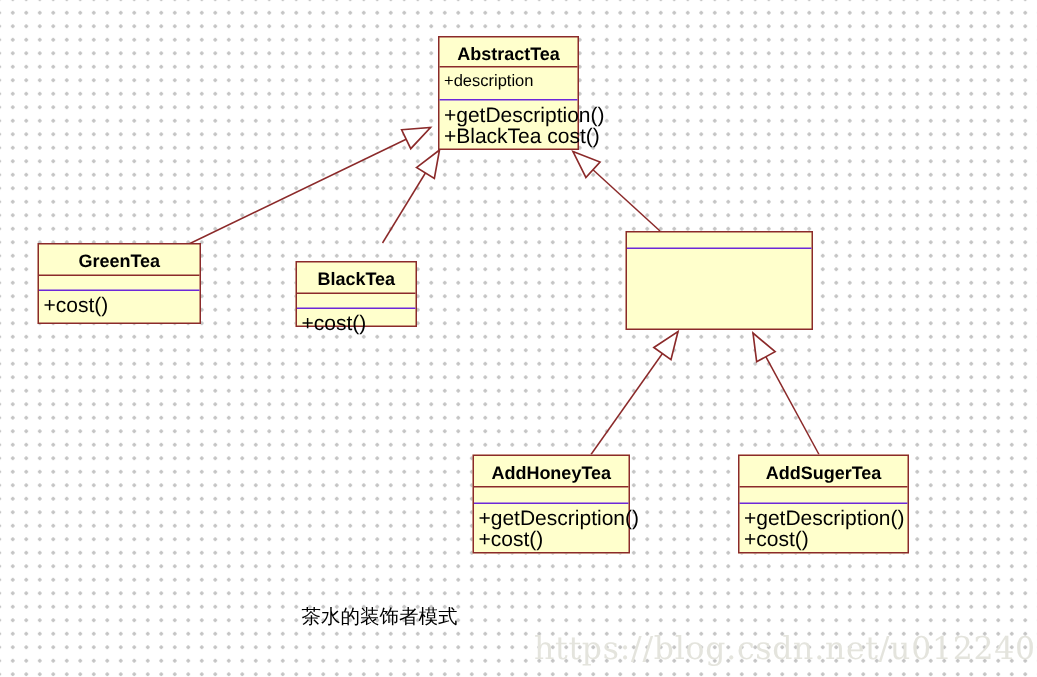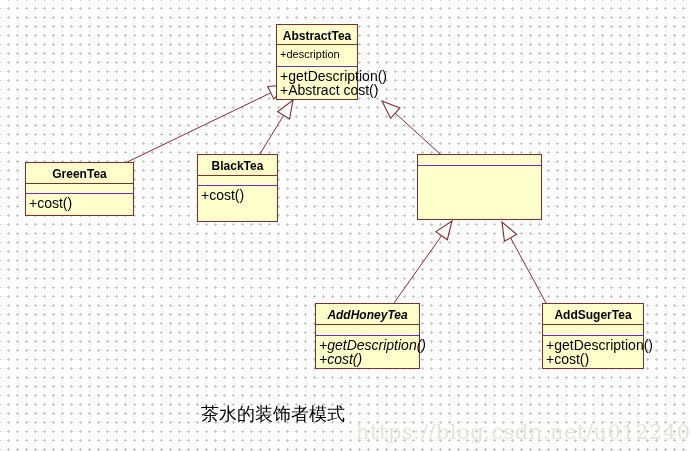--- a/index.html
+++ b/index.html
@@ -22,42 +22,42 @@
   }
   .uml-class .attrs{
     box-sizing:border-box;border-bottom:1px solid #6d28d9;
     padding:2px 3px 0 3px;font-size:11px;
   }
   .uml-class .methods{
     box-sizing:border-box;padding:2px 3px 0 3px;font-size:14px;
   }
   .member{line-height:14px;white-space:nowrap;}
   
-  #c-abstracttea {left:276px;top:24px;width:82px;height:76px;}
+  #c-abstracttea {left:292px;top:24px;width:94px;height:76px;}
   #c-abstracttea .title{height:20px;}
   #c-abstracttea .attrs{height:22px;}
   #c-greentea    {left:25px;top:162px;width:109px;height:54px;}
   #c-greentea .title{height:21px;}
   #c-greentea .attrs{height:10px;}
-  #c-blacktea    {left:197px;top:154px;width:81px;height:68px;}
+  #c-blacktea    {left:197px;top:174px;width:81px;height:44px;}
   #c-blacktea .title{height:21px;}
   #c-blacktea .attrs{height:10px;}
   #c-teadecoraotr{left:417px;top:154px;width:125px;height:66px;}
   #c-teadecoraotr .title{height:22px;}
   #c-teadecoraotr .attrs{height:11px;}
-  #c-addhoneytea {left:315px;top:303px;width:105px;height:66px;font-style:italic;}
+  #c-addhoneytea {left:315px;top:303px;width:105px;height:66px;}
   #c-addhoneytea .title{height:21px;}
   #c-addhoneytea .attrs{height:11px;}
-  #c-addsugertea {left:542px;top:303px;width:102px;height:66px;}
+  #c-addsugertea {left:492px;top:303px;width:114px;height:66px;}
   #c-addsugertea .title{height:21px;}
   #c-addsugertea .attrs{height:11px;}
 
   #caption{
     position:absolute;left:201px;top:402px;z-index:2;
-    font-size:18px;color:#000;white-space:nowrap;
+    font-size:13px;color:#000;white-space:nowrap;
     font-family:"Liberation Sans", sans-serif;
   }
   #watermark{
     position:absolute;left:356px;top:420px;z-index:3;
     font-family:"DejaVu Serif", serif;
     font-size:21px;color:#e4e4dd;letter-spacing:0.5px;white-space:nowrap;
   }
 </style>
 </head>
 <body>
@@ -75,21 +75,21 @@
   <line x1="546" y1="303" x2="502" y2="222" stroke="#8b2a2a" stroke-width="1" marker-end="url(#hollow-tri)"></line>
 </svg>
 
 <div class="uml-class" id="c-abstracttea">
   <div class="title">AbstractTea</div>
   <div class="attrs">
     <div class="member">+description</div>
   </div>
   <div class="methods">
     <div class="member">+getDescription()</div>
-    <div class="member">+Abstract cost()</div>
+    <div class="member">+BlackTea cost()</div>
   </div>
 </div>
 
 <div class="uml-class" id="c-greentea">
   <div class="title">GreenTea</div>
   <div class="attrs"></div>
   <div class="methods">
     <div class="member">+cost()</div>
   </div>
 </div>

